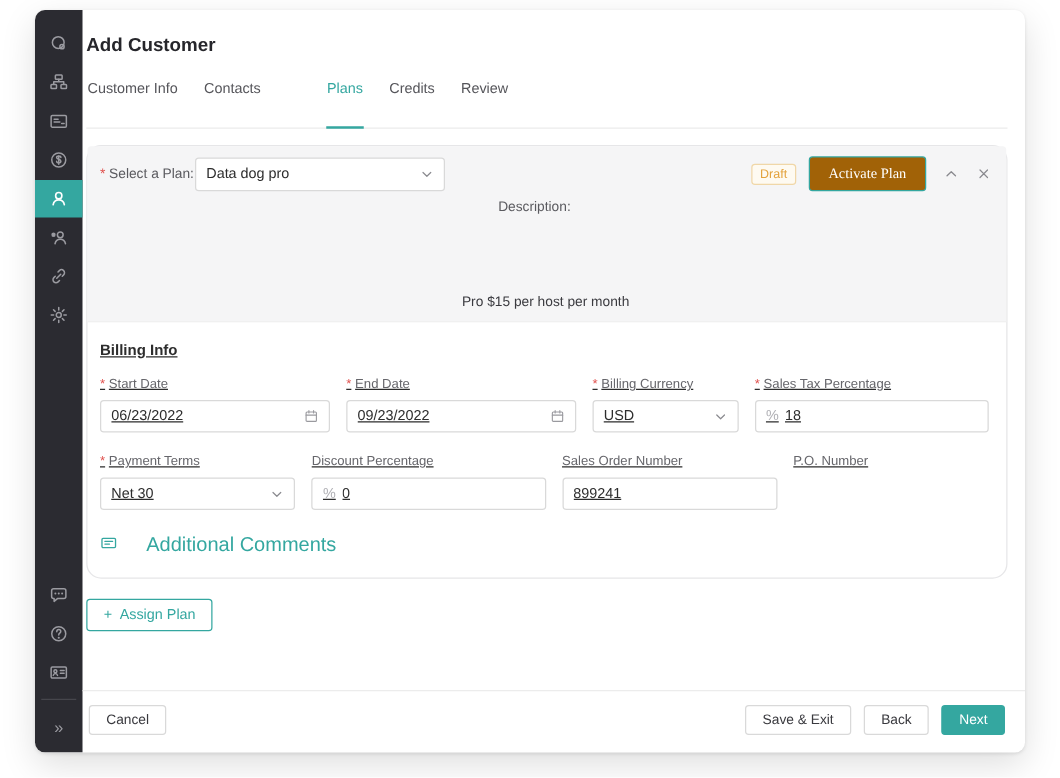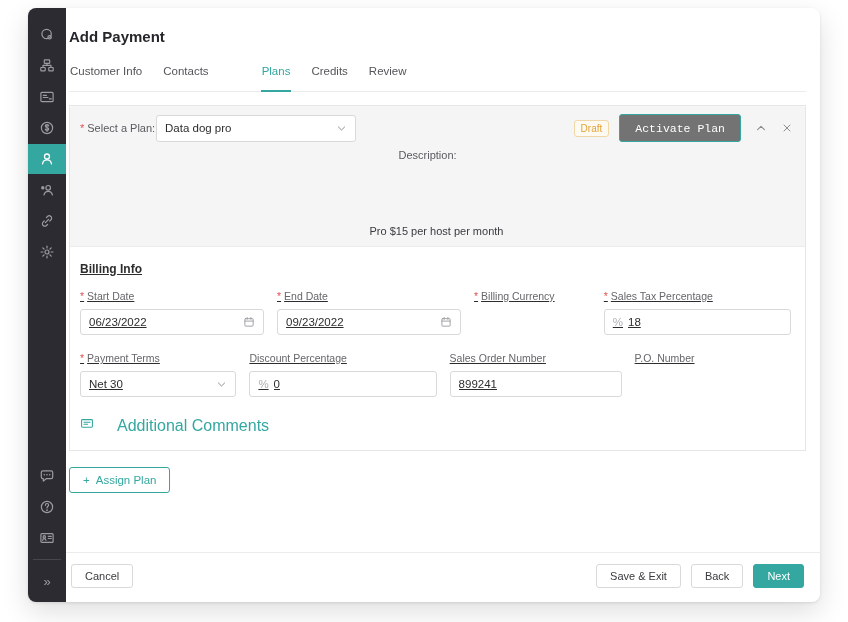--- a/index.html
+++ b/index.html
@@ -29,48 +29,48 @@
   .s-divider { height:1px; background:#46464c; margin:5px 5px; }
   .collapse-glyph { font-size:13px; line-height:1; }
   
   .content {
     flex:1; min-width:0; display:flex; flex-direction:column;
     padding:18px 14px 14px 3px;
   }
   .page-title { font-size:15px; font-weight:bold; color:#26262b; margin:2px 0 15px 0; }
   .tabs { display:flex; gap:19px; border-bottom:1px solid #ececec; }
   .tab {
-    font-size:11.5px; color:#55555a; padding:5px 1px 13px; cursor:pointer;
+    font-size:11.5px; color:#55555a; padding:5px 1px 24px; cursor:pointer;
     border-bottom:2px solid transparent; margin-bottom:-1px; white-space:nowrap;
   }
   .tab.active { color:#34a7a0; border-bottom-color:#34a7a0;margin-left:32px; }
   
-  .plan-panel { margin-top:13px; border:1px solid #e6e6e8; border-radius:0; background:#fff; }
+  .plan-panel { margin-top:13px; border:1px solid #e6e6e8; border-radius:12px; background:#fff; }
   .plan-head {
     background:#f5f5f6; border-bottom:1px solid #ececec;
     border-radius:3px 3px 0 0; padding:8px 12px 9px 10px;
   }
   .ph-row1 { display:flex; align-items:center; }
   .ph-label { font-size:11px; color:#5a5a5f; width:76px; flex:0 0 76px; }
   .req { color:#e0524f; margin-right:3px; }
   .select-box {
     width:200px; height:27px; background:#fff; border:1px solid #d9d9d9;
     border-radius:3px; display:flex; align-items:center; justify-content:space-between;
     padding:0 8px; font-size:11.5px; color:#2d2d2d; cursor:pointer;
   }
   .chev { color:#8a8a8f; display:flex; }
   .chev svg { width:11px; height:11px; }
   .ph-spacer { flex:1; }
   .draft-badge {
     font-size:10px; color:#e3a23c; border:1px solid #f0d7a8; background:#fefaf1;
     border-radius:3px; padding:2px 6px; margin-right:10px;
   }
   .activate-btn {
-    background:#737373; color:#fff; border:1px solid #34a7a0; border-radius:3px;
-    font-size:11.5px; font-family:Liberation Mono, monospace; height:28px; padding:0 15px; cursor:pointer;
+    background:#a16207; color:#fff; border:1px solid #34a7a0; border-radius:3px;
+    font-size:11.5px; font-family:Liberation Serif, serif; height:28px; padding:0 15px; cursor:pointer;
   }
   .icon-btn { color:#8a8a8f; margin-left:14px; cursor:pointer; display:flex; }
   .icon-btn svg { width:12px; height:12px; }
   .ph-row2 { display:flex; align-items:center; margin-top:7px; font-size:11px;flex-direction:column; }
   .ph-row2 .ph-label { color:#5a5a5f; }
   .desc-value { color:#3a3a3f; }
   .plan-body { padding:13px 14px 13px 10px;text-decoration:underline; }
   .section-title { font-size:12px; font-weight:bold; color:#2d2d2d; margin:2px 0 14px 0; }
   .fgrid { display:grid; grid-template-columns:repeat(4,1fr); column-gap:13px; row-gap:0; margin-bottom:17px; }
   .flabel { font-size:10.5px; color:#66666b; margin-bottom:7px; white-space:nowrap; }
@@ -214,21 +214,21 @@
       </div>
       <div class="s-divider"></div>
       <div class="s-item">
         <span class="collapse-glyph">»</span>
       </div>
     </div>
   </div>
 
   <div class="content">
 
-    <div class="page-title">Add Payment</div>
+    <div class="page-title">Add Customer</div>
 
     <div class="tabs">
       <div class="tab">Customer Info</div>
       <div class="tab">Contacts</div>
       <div class="tab active">Plans</div>
       <div class="tab">Credits</div>
       <div class="tab">Review</div>
     </div>
 
     <div class="plan-panel">
@@ -288,20 +288,28 @@
               <span class="cal-icon">
                 <svg viewBox="0 0 16 16" fill="none" stroke="currentColor" stroke-width="1.2" stroke-linecap="round">
                     <rect x="2.5" y="3.5" width="11" height="10" rx="1"></rect>
                     <path d="M2.5 6.8h11M5.5 2v2.4M10.5 2v2.4"></path>
                   </svg>
               </span>
             </div>
           </div>
           <div class="field">
             <div class="flabel"><span class="req">*</span><span>Billing Currency</span></div>
+            <div class="fbox selectlike">
+              <span>USD</span>
+              <span class="chev">
+                <svg viewBox="0 0 16 16" fill="none" stroke="currentColor" stroke-width="1.4" stroke-linecap="round" stroke-linejoin="round">
+                    <polyline points="3.5,5.8 8,10.2 12.5,5.8"></polyline>
+                  </svg>
+              </span>
+            </div>
           </div>
           <div class="field">
             <div class="flabel"><span class="req">*</span><span>Sales Tax Percentage</span></div>
             <div class="fbox">
               <span class="prefix">%</span>
               <input type="text" value="18" style="">
             </div>
           </div>
         </div>
 

